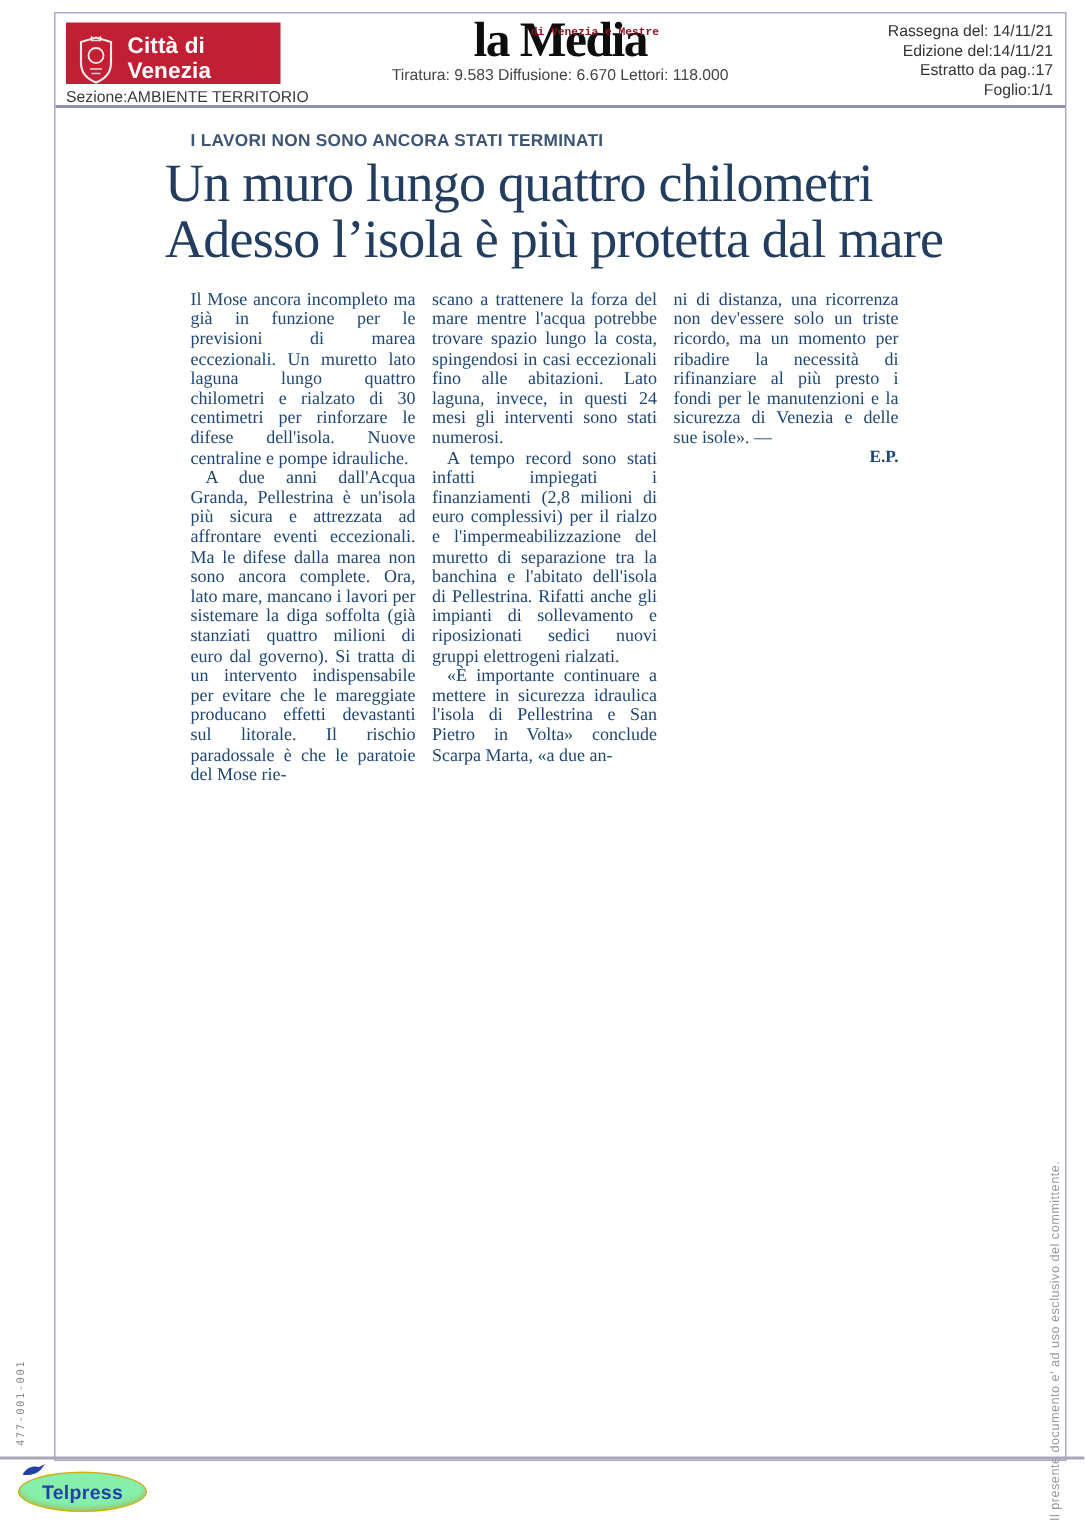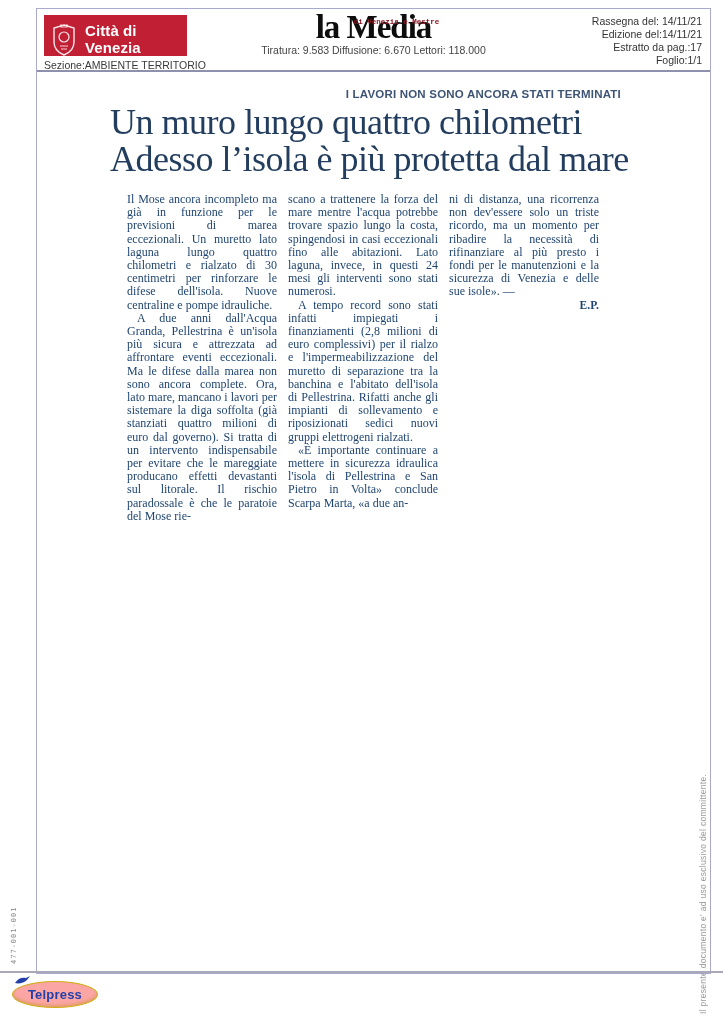--- a/index.html
+++ b/index.html
@@ -17,21 +17,21 @@
   .logo-text{font-weight:bold;font-size:15px;margin-left:9px;letter-spacing:0.1px;}
   .section-line{position:absolute;left:7px;top:50px;font-size:10.5px;color:#3a3a3a;}
   .masthead-block{position:absolute;left:50%;top:3px;transform:translateX(-50%);text-align:center;width:300px;}
   .masthead{font-family:"Liberation Serif",serif;font-weight:bold;font-size:33px;line-height:30px;color:#0d0d0d;letter-spacing:-1px;position:relative;display:inline-block;}
   .masthead-sub{position:absolute;top:-2px;right:-8px;font-size:7.5px;color:#8a1422;font-weight:bold;letter-spacing:0;font-family:Liberation Mono, monospace;white-space:nowrap;}
   .director{font-size:10.5px;color:#444;margin-top:0px;}
   .stats{font-size:10.5px;color:#444;margin-top:2px;}
   .header-right{position:absolute;right:8px;top:6px;text-align:right;font-size:10.5px;color:#333;line-height:13px;}
 
   
-  .kicker{position:absolute;left:90px;top:79px;width:494px;text-align:right;font-weight:bold;font-size:11.5px;color:#3e5475;letter-spacing:0.2px;}
+  .kicker{position:absolute;left:90px;top:79px;width:494px;text-align:left;font-weight:bold;font-size:11.5px;color:#3e5475;letter-spacing:0.2px;}
   .headline{position:absolute;left:38px;top:95px;width:610px;font-family:"Liberation Serif",serif;font-weight:normal;font-size:36px;line-height:37px;color:#233d5e;letter-spacing:-0.5px;margin-left:35px;}
   .columns{position:absolute;left:90px;top:184px;width:472px;display:flex;gap:11px;}
   .col{width:150px;font-family:"Liberation Serif",serif;font-size:12px;line-height:13.2px;text-align:justify;color:#1e4470;}
   .col p{margin:0;}
   .col p.indent{text-indent:10px;}
   .signature{text-align:right;font-weight:bold;margin-top:16px;font-size:11.5px;text-indent:0;}
 
   
   .preview-box{position:absolute;left:572px;top:834px;width:95px;height:132px;border:1px solid #8f9fd0;background:#fff;}
   .thumb{position:absolute;left:9px;top:6px;width:76px;height:103px;background:#fdfdfd;border:1px solid #c6c6c6;box-shadow:1px 1px 2px rgba(0,0,0,0.25);}
@@ -47,21 +47,21 @@
   .t-cell{background:#b8cbe8;}
   .peso{position:absolute;bottom:3px;width:100%;text-align:center;font-size:12px;color:#1a1a1a;font-weight:bold;letter-spacing:0.2px;}
 
   
   .disclaimer{position:absolute;left:698px;top:744px;height:270px;writing-mode:vertical-rl;transform:rotate(180deg);font-size:8.5px;color:#9a9a9a;letter-spacing:0.3px;white-space:nowrap;}
   .doc-code{position:absolute;left:10px;top:886px;height:78px;writing-mode:vertical-rl;transform:rotate(180deg);font-family:"DejaVu Sans Mono",monospace;font-size:7px;color:#8a8a8a;letter-spacing:1px;white-space:nowrap;}
 
   
   .bottom-rule{position:absolute;left:0;top:971px;width:723px;height:2px;background:#a8a8b8;}
   .telpress{position:absolute;left:12px;top:977px;width:86px;height:30px;}
-  .telpress-ellipse{position:absolute;left:0;top:4px;width:84px;height:25px;background:#fca5a5;border:1px solid #cfae12;border-radius:50%;display:flex;align-items:center;justify-content:center;box-shadow:inset 0 -2px 3px rgba(180,140,0,0.35);}
+  .telpress-ellipse{position:absolute;left:0;top:4px;width:84px;height:25px;background:#86efac;border:1px solid #cfae12;border-radius:50%;display:flex;align-items:center;justify-content:center;box-shadow:inset 0 -2px 3px rgba(180,140,0,0.35);}
   .telpress-label{color:#2240a8;font-weight:bold;font-size:13px;letter-spacing:0.2px;}
   .telpress-bird{position:absolute;left:2px;top:-2px;}
   .services{position:absolute;left:104px;top:1041px;font-size:10px;color:#777;}
 </style>
 </head>
 <body>
 
 <div class="frame">
 
   <div class="header">

